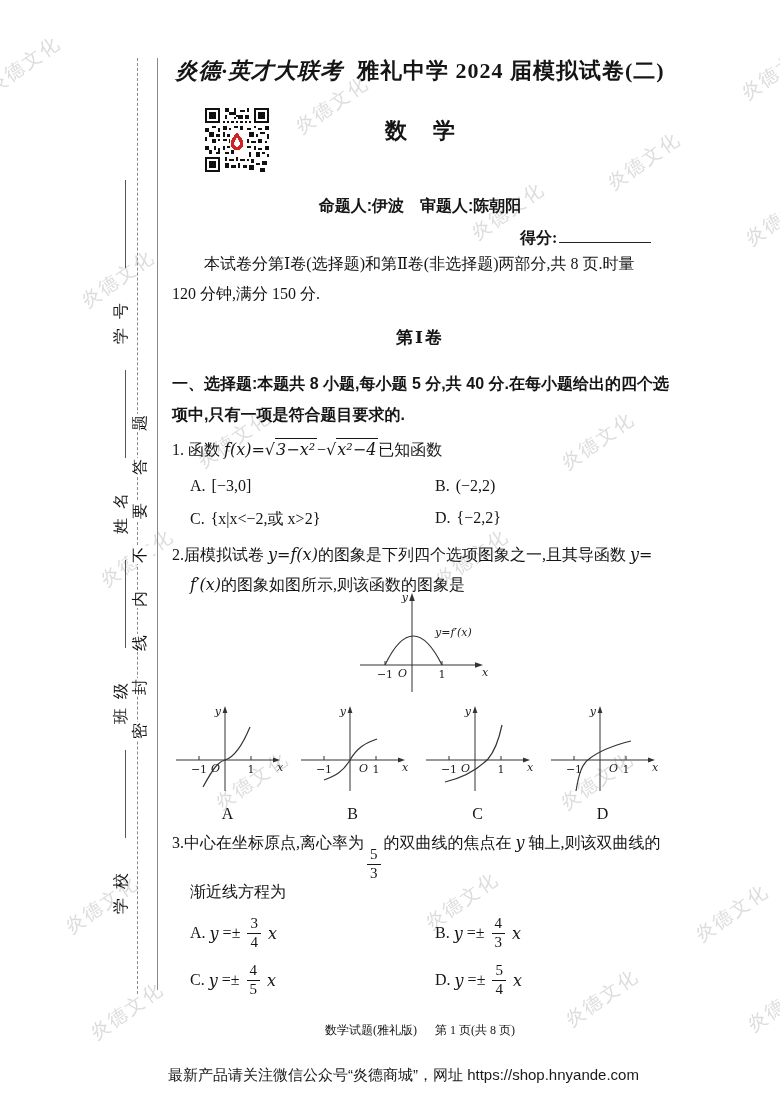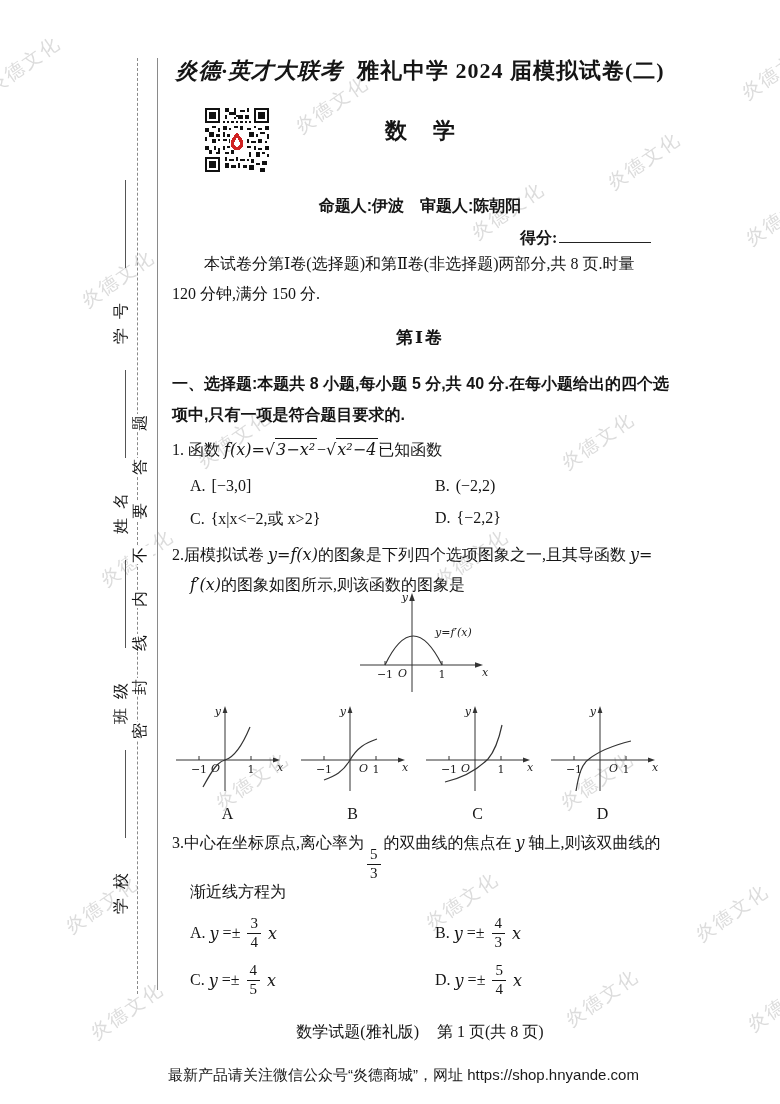--- a/index.html
+++ b/index.html
@@ -66,21 +66,21 @@
 
   .q3{top:833px;left:172px;width:520px;}
   .q3 .l2{position:absolute;top:49px;left:18px;}
   .frac{display:inline-flex;flex-direction:column;text-align:center;vertical-align:-11px;line-height:1.05;font-size:15px;margin:0 3px;}
   .frac .fn{border-bottom:1px solid #151515;padding:0 3px 1px 3px;}
   .frac .fd{padding-top:1px;}
   .q3o1{top:916px;left:190px;}
   .q3o2{top:963px;left:190px;}
   .q3optcell{display:flex;align-items:center;gap:4px;}
 
-  .footer{top:1022px;left:160px;width:520px;font-size:16px;}
+  .footer{top:1022px;left:160px;width:520px;font-size:12px;}
   .footer .fp2{margin-left:18px;}
   .promo{top:1066px;left:168px;font-size:15px;color:#1a1a1a;font-family:"Liberation Sans","DejaVu Sans",sans-serif;}
 </style>
 </head>
 <body>
 
 <div class="page">
 
   <span class="wm" style="left:-18px;top:52px">炎德文化</span>
   <span class="wm" style="left:290px;top:92px">炎德文化</span>

